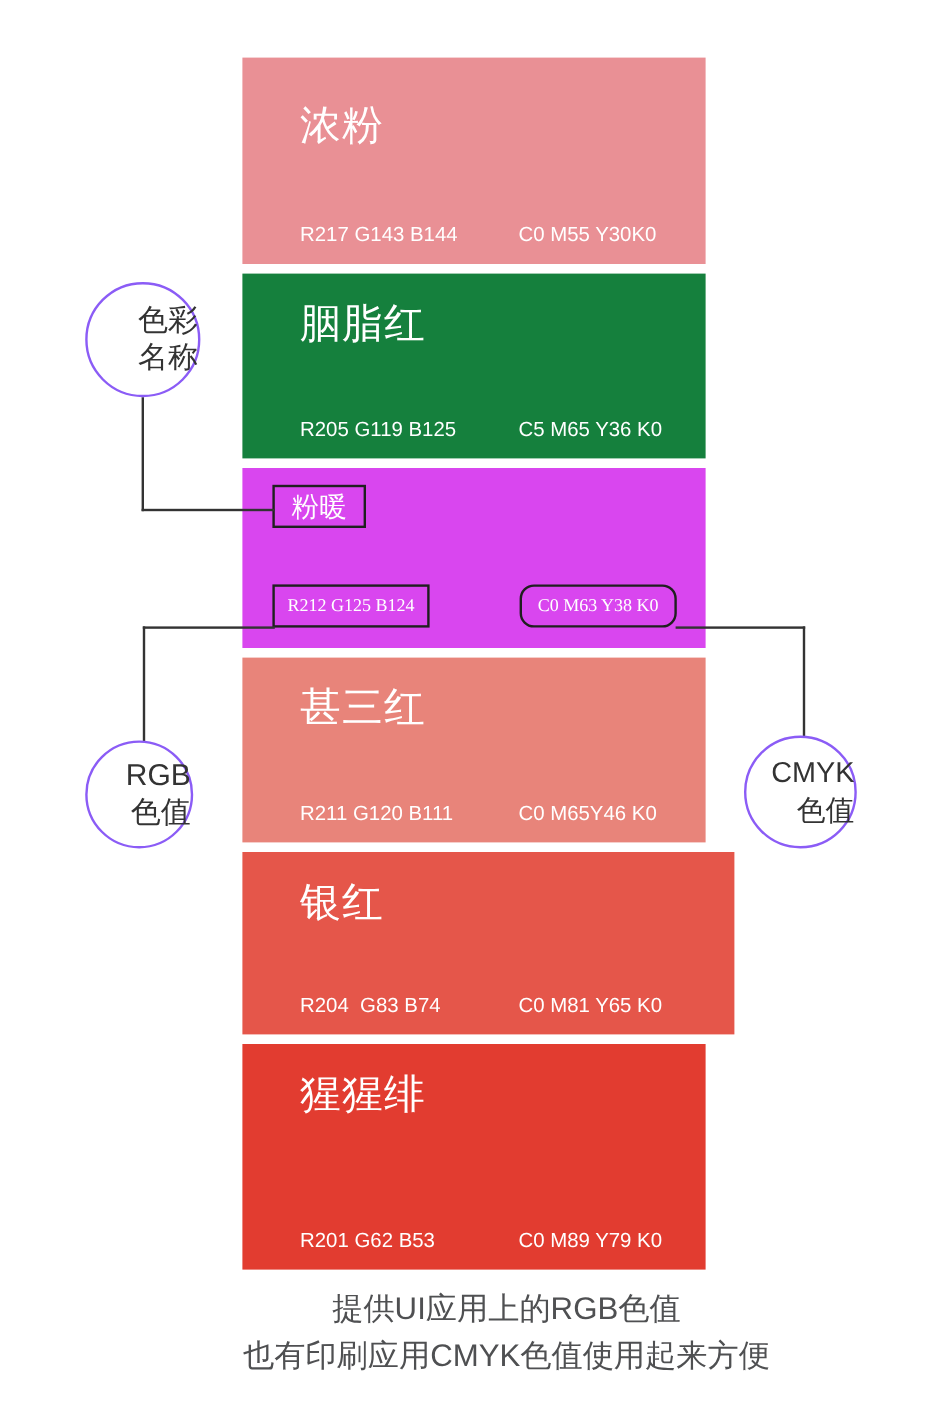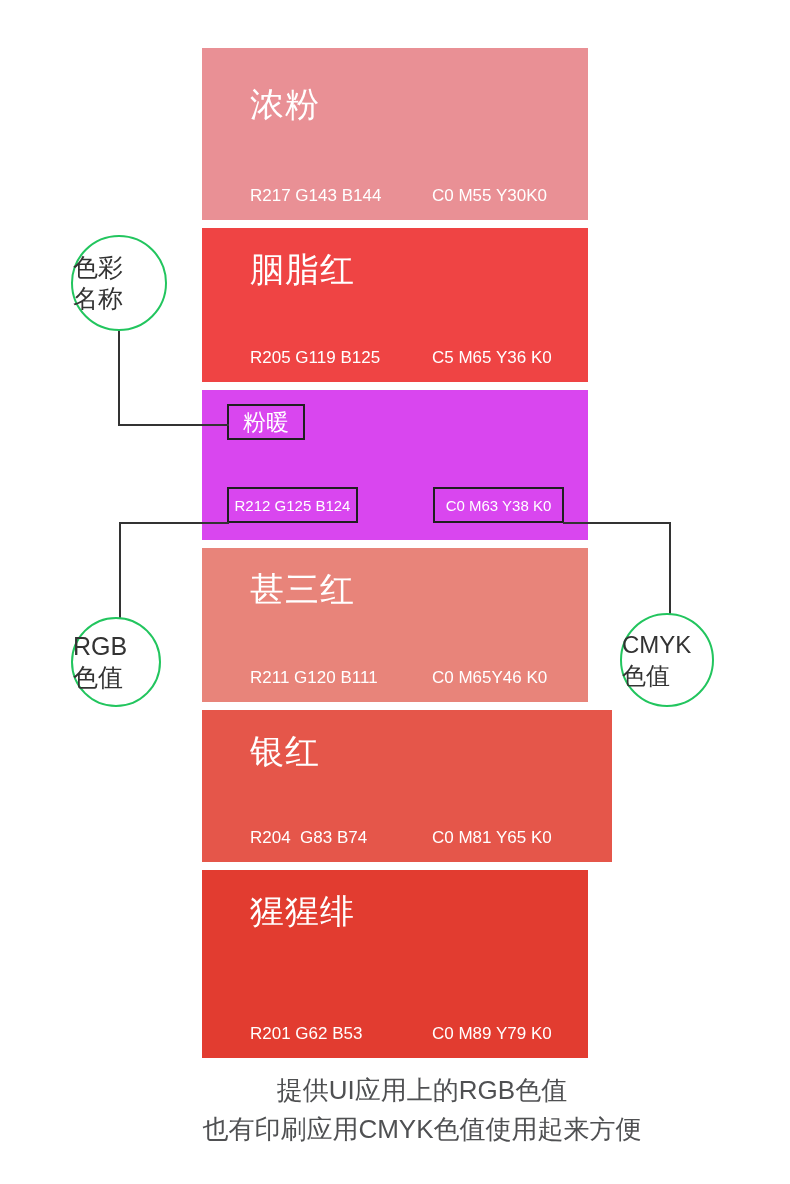--- a/index.html
+++ b/index.html
@@ -23,27 +23,27 @@
   .value{position:absolute;bottom:14px;color:#ffffff;font-size:17px;white-space:pre;}
   .value.rgb{left:48px;}
   .value.cmyk{left:230px;}
 
   
   .name-box{position:absolute;left:25px;top:14px;width:78px;height:36px;box-sizing:border-box;
         border:2px solid #1f1f1f;color:#ffffff;font-size:23px;
         display:flex;align-items:center;justify-content:center;}
   .value-box{position:absolute;top:97px;height:36px;box-sizing:border-box;
         border:2px solid #1f1f1f;color:#ffffff;font-size:15px;white-space:pre;
-        display:flex;align-items:center;justify-content:center;}
+        display:flex;align-items:center;justify-content:center;font-family:Liberation Serif, serif;}
   .value-box.rgb{left:25px;width:131px;}
-  .value-box.cmyk{left:231px;width:131px;}
+  .value-box.cmyk{left:231px;width:131px;border-radius:12px;}
 
   
-  .circle{position:absolute;border:2px solid #22c55e;border-radius:50%;box-sizing:border-box;
-        background:#ffffff;display:flex;flex-direction:column;align-items:flex-start;justify-content:center;
+  .circle{position:absolute;border:2px solid #8b5cf6;border-radius:50%;box-sizing:border-box;
+        background:#ffffff;display:flex;flex-direction:column;align-items:flex-end;justify-content:center;
         color:#333333;font-size:25px;line-height:31px;text-align:center;}
   #circle-name{left:71px;top:235px;width:96px;height:96px;}
   #circle-rgb{left:71px;top:617px;width:90px;height:90px;}
   #circle-cmyk{left:620px;top:613px;width:94px;height:94px;font-size:24px;}
 
   
   .conn{position:absolute;}
   #conn-name{left:118px;top:331px;width:109px;height:93px;
         border-left:2px solid #333;border-bottom:2px solid #333;}
   #conn-rgb{left:119px;top:522px;width:108px;height:95px;
@@ -59,21 +59,21 @@
 <body>
 
 <div class="page">
 
   <div class="swatch" style="background: rgb(233, 144, 149);">
     <div class="swatch-name">浓粉</div>
     <div class="value rgb">R217 G143 B144</div>
     <div class="value cmyk">C0 M55 Y30K0</div>
   </div>
 
-  <div class="swatch" style="background: #ef4444;">
+  <div class="swatch" style="background: #15803d;">
     <div class="swatch-name">胭脂红</div>
     <div class="value rgb">R205 G119 B125</div>
     <div class="value cmyk">C5 M65 Y36 K0</div>
   </div>
 
   <div class="swatch" style="background: #d946ef;">
     <div class="name-box">粉暖</div>
     <div class="value-box rgb">R212 G125 B124</div>
     <div class="value-box cmyk">C0 M63 Y38 K0</div>
   </div>

